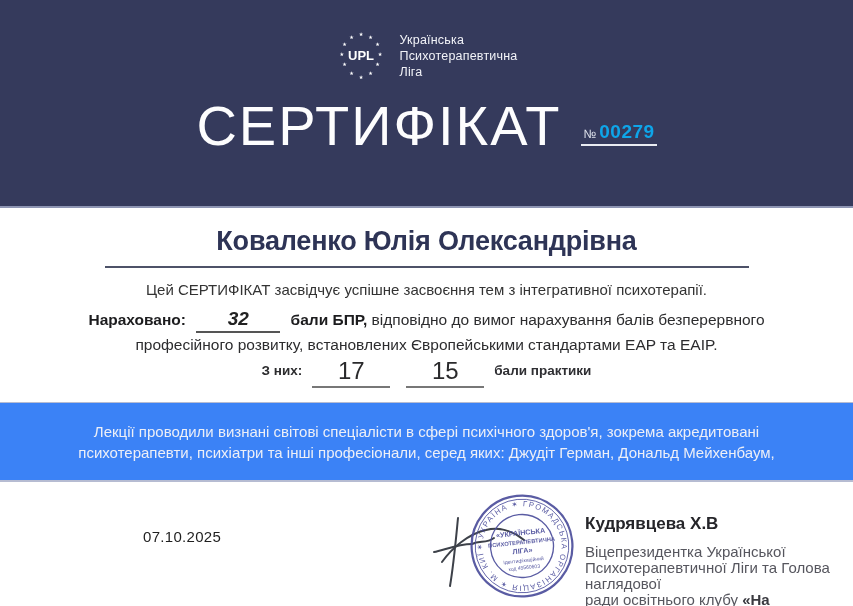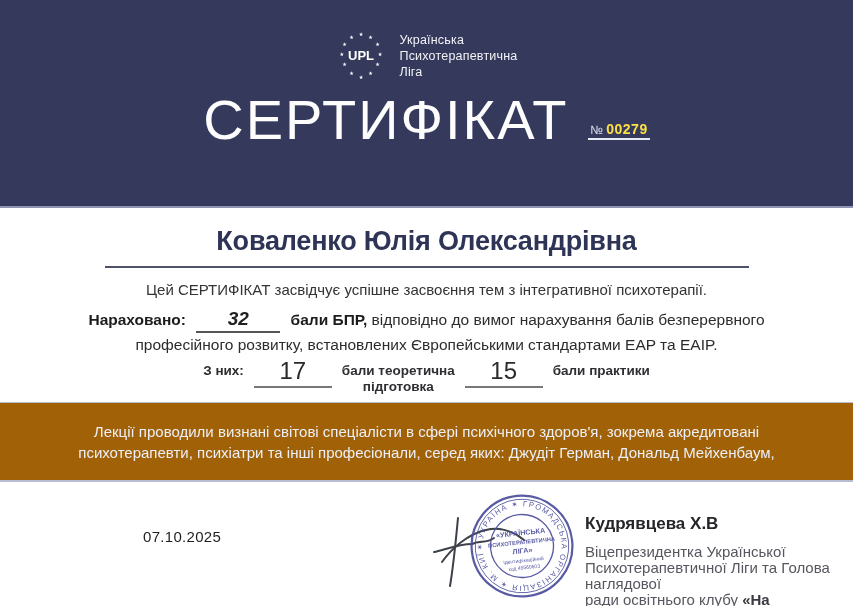--- a/index.html
+++ b/index.html
@@ -14,31 +14,31 @@
     height:208px; background:#353a5c; color:#fff; text-align:center;
     border-bottom:2px solid #8e95b3;
   }
   .logo-row {
     display:flex; justify-content:center; align-items:center;
     padding-top:30px; gap:12px;
   }
   .logo-badge { width:52px; height:52px; position:relative; flex:0 0 auto; }
   .logo-org { text-align:left; font-size:12.5px; line-height:16px; color:#f2f3f8; letter-spacing:.2px; }
   .title-row {
-    margin-top:8px; display:flex; justify-content:center; align-items:flex-end; gap:20px;
+    margin-top:14px; display:flex; justify-content:center; align-items:flex-end; gap:20px;
   }
   .cert-title {
     font-size:56px; line-height:60px; font-weight:500; letter-spacing:2px; color:#fdfdfe;
   }
   .cert-number {
     display:flex; align-items:baseline; gap:3px;
     border-bottom:2px solid #e9ebf2; padding:0 2px 1px 2px; margin-bottom:10px;
   }
   .num-sign { font-size:12px; color:#dfe2ec; }
-  .num-value { font-size:14px; font-weight:bold; color:#fde047; letter-spacing:.5px; }
+  .num-value { font-size:19px; font-weight:bold; color:#0ea5e9; letter-spacing:.5px; }
   
   .middle { height:194px; padding-top:18px; }
   .recipient-name {
     text-align:center; font-size:27px; font-weight:bold; color:#2e3456; letter-spacing:-.2px;
   }
   .rule { width:644px; height:2px; background:#4d5268; margin:9px auto 0 auto; }
   .statement { margin-top:13px; text-align:center; font-size:15px; color:#333; }
   .points { margin-top:9px; text-align:center; font-size:15.5px; color:#2c2c2e; line-height:24px; }
   .b { font-weight:bold; color:#1c1c1e; }
   .fill-line {
@@ -49,21 +49,21 @@
   .breakdown {
     display:flex; justify-content:center; align-items:flex-start; gap:4px;
     font-size:13.5px; color:#2c2c2e;
   }
   .breakdown .lbl { font-weight:bold; padding-top:6px; }
   .fill-sm { width:78px; font-size:24px; color:#2a2a2c; border-bottom:2px solid #777; padding-bottom:1px; margin:0 6px; }
   .two-line { text-align:center; font-weight:600; color:#2f2f33; line-height:16px; padding-top:6px; }
   .one-line { font-weight:600; color:#2f2f33; padding-top:6px; }
   
   .band {
-    height:80px; background:#a16207; color:#edeff7;
+    height:80px; background:#3b82f6; color:#edeff7;
     border-top:1px solid #b6bcd2; border-bottom:2px solid #b6bcd2;
     display:flex; flex-direction:column; justify-content:center; text-align:center;
     font-size:15px; line-height:21px;
   }
   
   .footer { height:122px; position:relative; }
   .date { position:absolute; left:143px; top:46px; font-size:15px; font-weight:normal; color:#1f1f1f; letter-spacing:.3px; }
   .stamp { position:absolute; left:468px; top:10px; width:108px; height:108px; transform:rotate(-6deg); opacity:.92; }
   .signature { position:absolute; left:428px; top:18px; width:130px; height:95px; }
   .signer { position:absolute; left:585px; top:32px; width:250px; }
@@ -122,24 +122,20 @@
       <span class="fill-line fill-32">32</span>
       <span class="b">бали БПР,</span>
       <span>відповідно до вимог нарахування балів безперервного</span>
       <br>
       <span>професійного розвитку, встановлених Європейськими стандартами EAP та EAIP.</span>
     </div>
 
     <div class="breakdown">
       <span class="lbl">З них:</span>
       <span class="fill-line fill-sm">17</span>
-      <span class="two-line">
-        <span>бали теоретична</span><br>
-        <span>підготовка</span>
-      </span>
       <span class="fill-line fill-sm">15</span>
       <span class="one-line">бали практики</span>
     </div>
   </div>
 
   <div class="band">
     <div>Лекції проводили визнані світові спеціалісти в сфері психічного здоров'я, зокрема акредитовані</div>
     <div>психотерапевти, психіатри та інші професіонали, серед яких: Джудіт Герман, Дональд Мейхенбаум,</div>
   </div>
 

